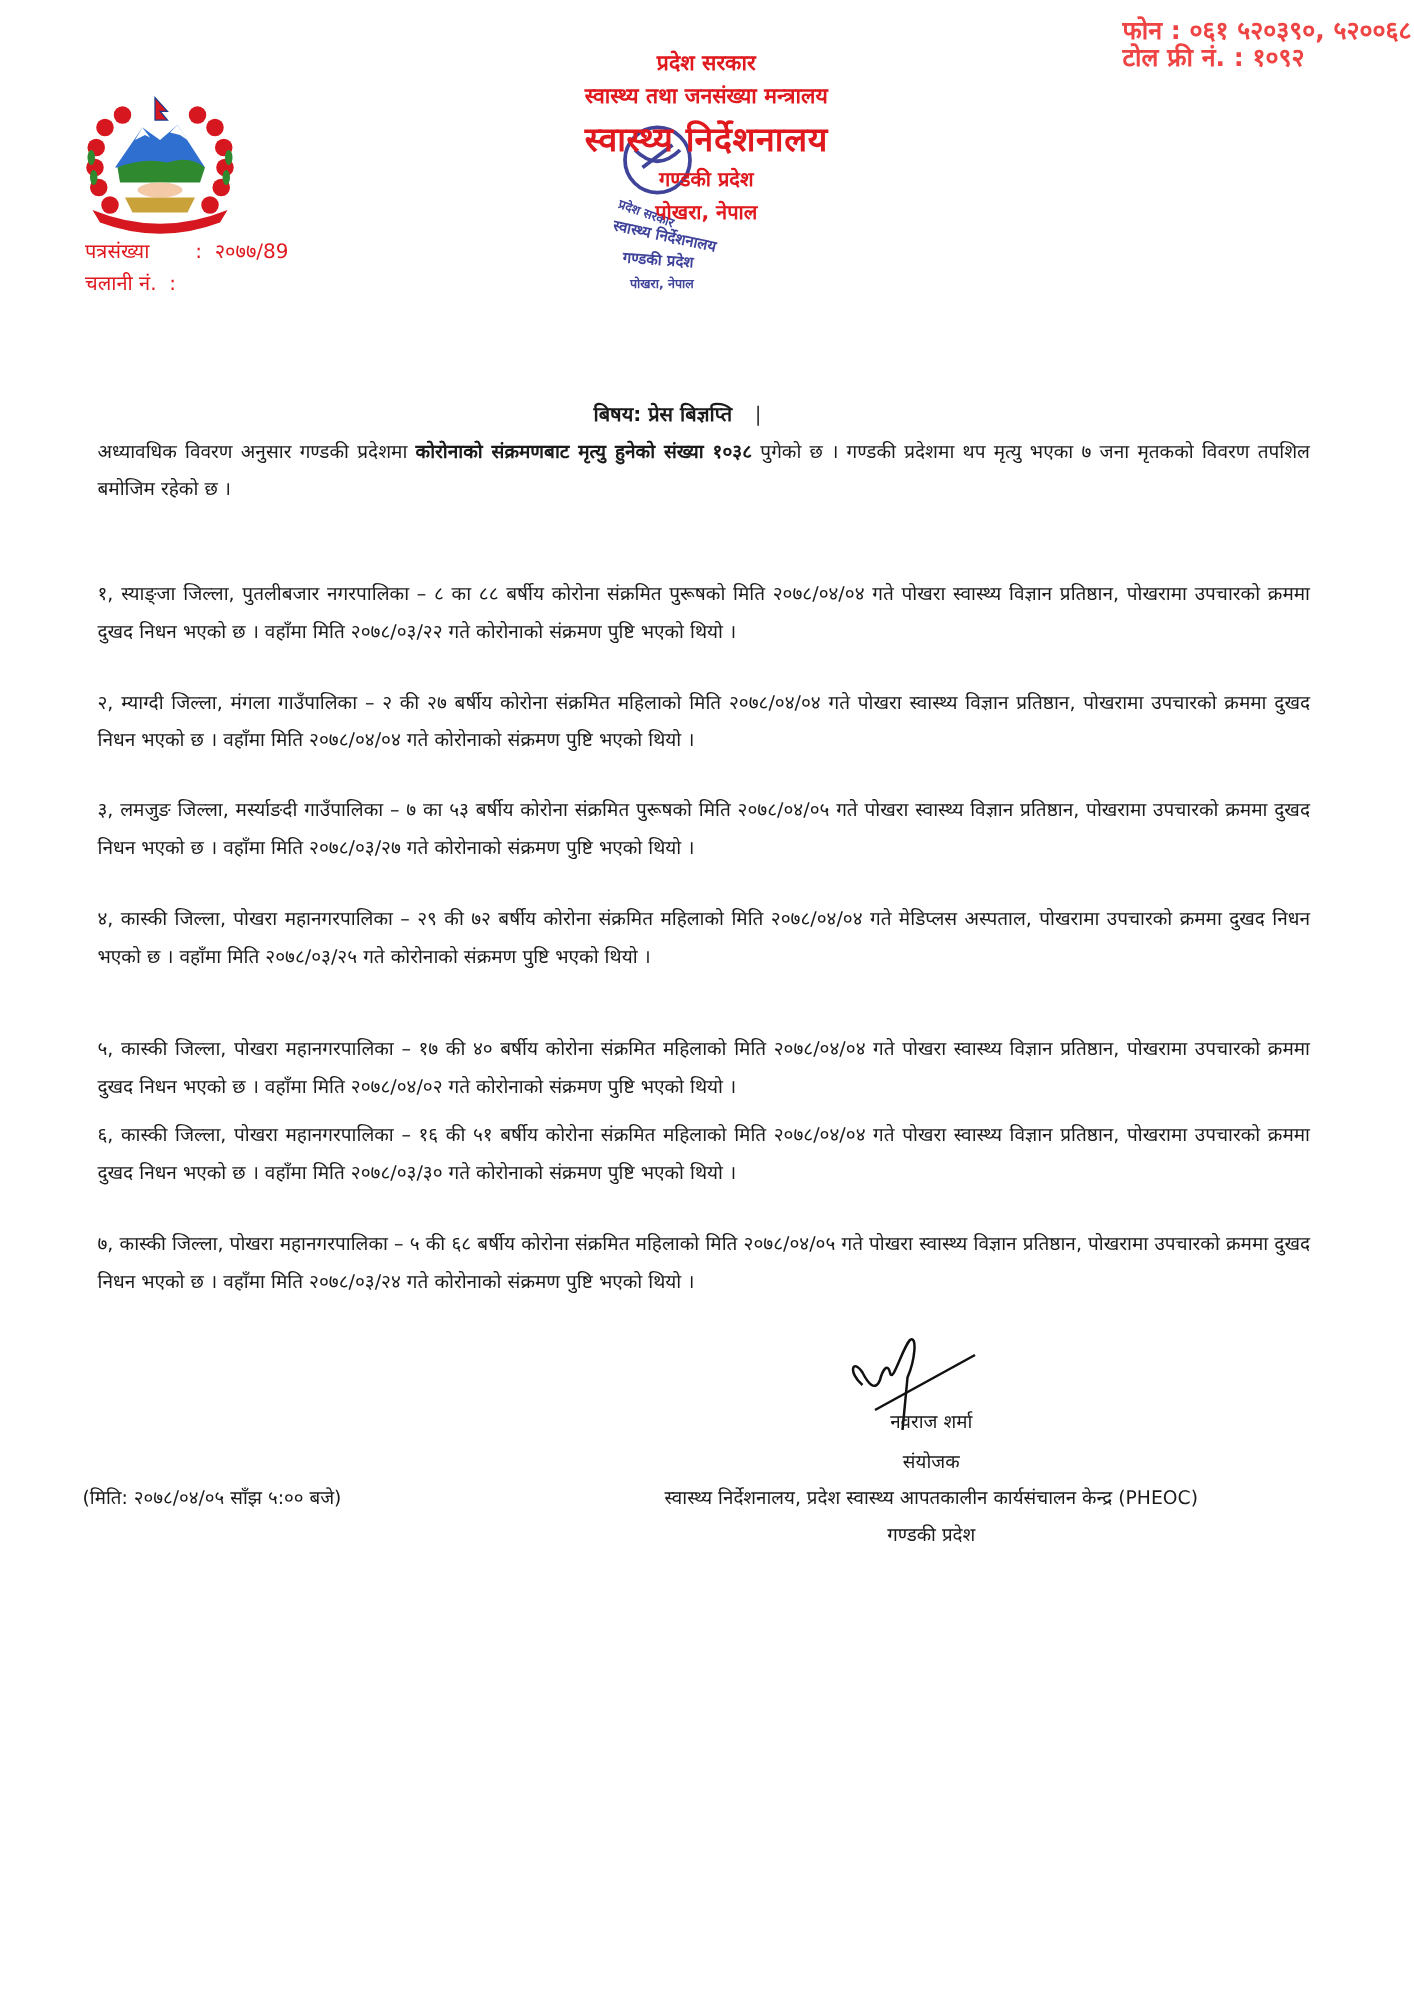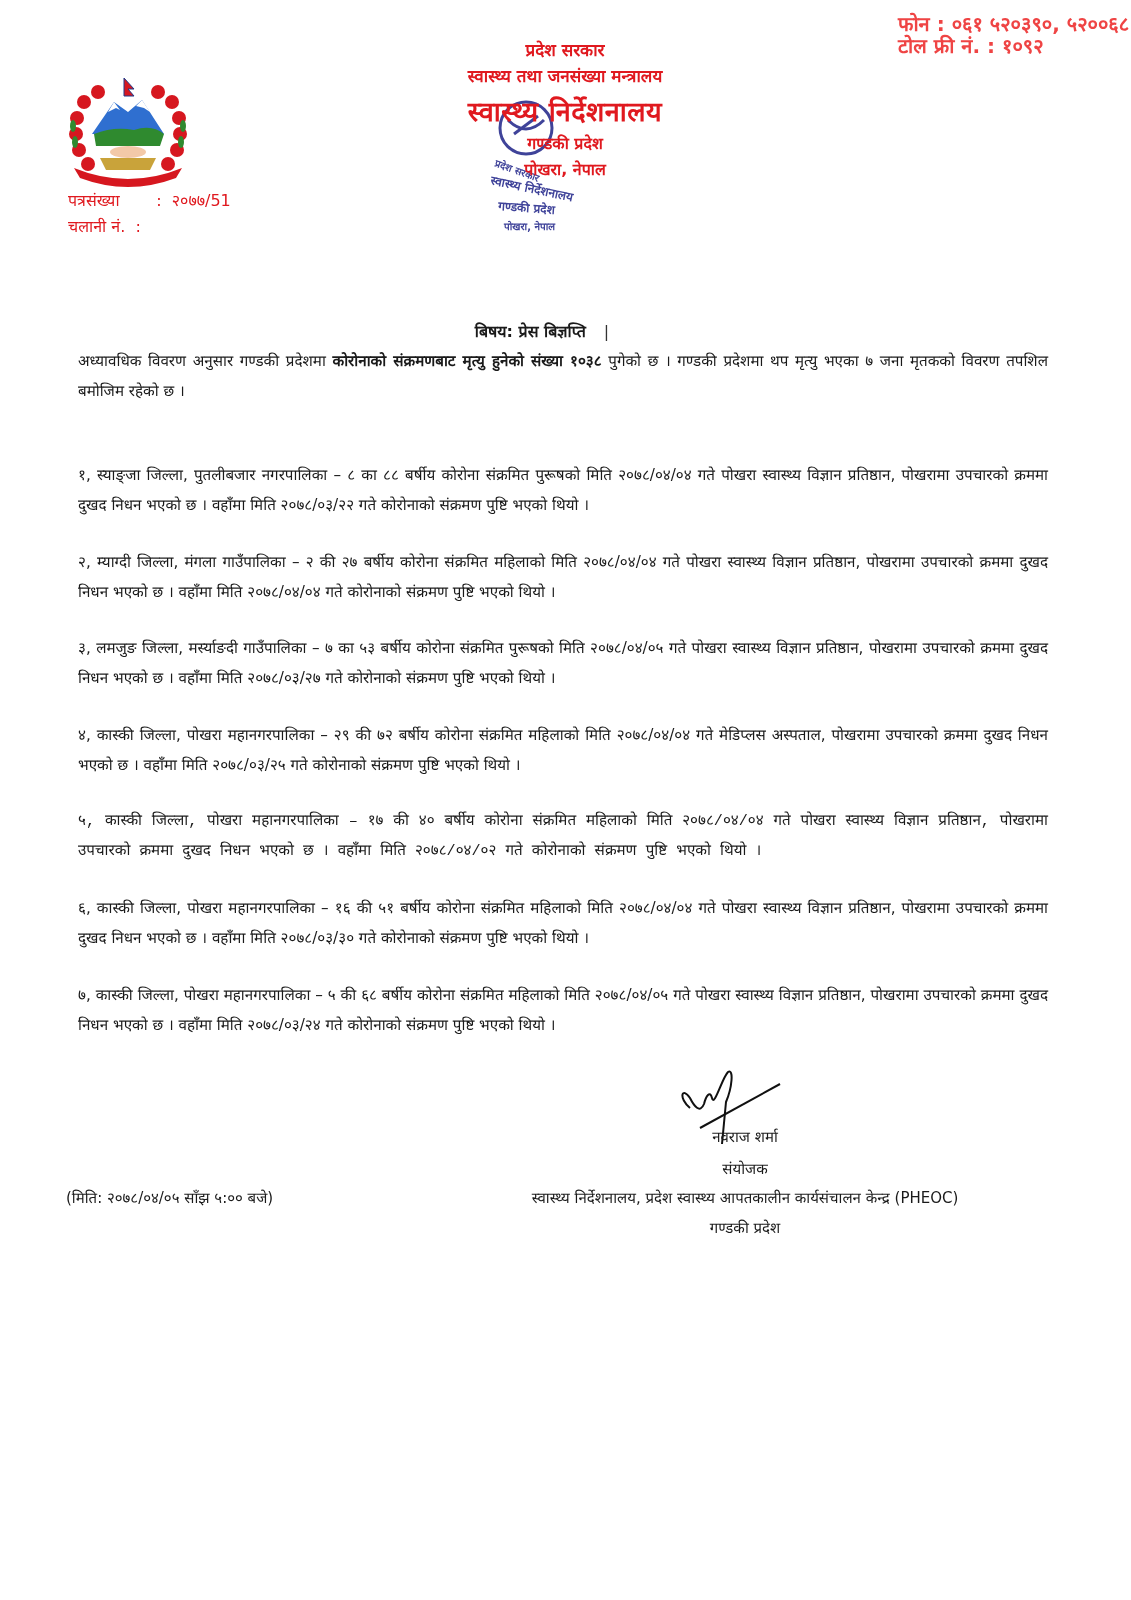--- a/index.html
+++ b/index.html
@@ -45,21 +45,21 @@
       text-align: justify;
       font-family: "DejaVu Sans", "Liberation Sans", sans-serif;
       margin-left: 12px;
     }
     .para b { font-weight: bold; }
     #intro { top: 346px; }
     #item-1 { top: 460px; }
     #item-2 { top: 547px; }
     #item-3 { top: 633px; }
     #item-4 { top: 720px; }
-    #item-5 { top: 806px; font-family: Liberation Mono, monospace; }
+    #item-5 { top: 824px; }
     #item-6 { top: 893px; }
     #item-7 { top: 980px; }
 
     
     #signature { left: 676px; top: 1068px; width: 110px; height: 76px; }
     .sig-text { font-size: 15px; line-height: 22px; text-align: center; }
     #signer-name { left: 650px; width: 190px; top: 1126px; }
     #signer-title { left: 650px; width: 190px; top: 1158px; }
     #signer-org { left: 440px; width: 610px; top: 1187px; }
     #signer-province { left: 650px; width: 190px; top: 1217px; }
@@ -102,21 +102,21 @@
   <ellipse cx="64" cy="80" rx="18" ry="6" fill="#f3c9a8"></ellipse>
 
   <path d="M36,86 L92,86 L86,98 L42,98 Z" fill="#c9a33a"></path>
 
   <path d="M10,96 Q64,118 118,96 L112,106 Q64,124 16,106 Z" fill="#d6171f"></path>
 </svg>
 
 <div id="ref-line-1" class="abs ref">
   <span class="lbl">पत्रसंख्या</span>
   <span>&nbsp;:&nbsp;</span>
-  <span>२०७७/51</span>
+  <span>२०७७/89</span>
 </div>
 <div id="ref-line-2" class="abs ref">
   <span>चलानी नं.</span>
   <span>&nbsp;:</span>
   <span></span>
 </div>
 
 <svg id="stamp" class="abs" viewBox="0 0 150 150">
   <g fill="none" stroke="#2b2f8f" stroke-width="3" opacity="0.9">
     <circle cx="58" cy="30" r="26"></circle>

